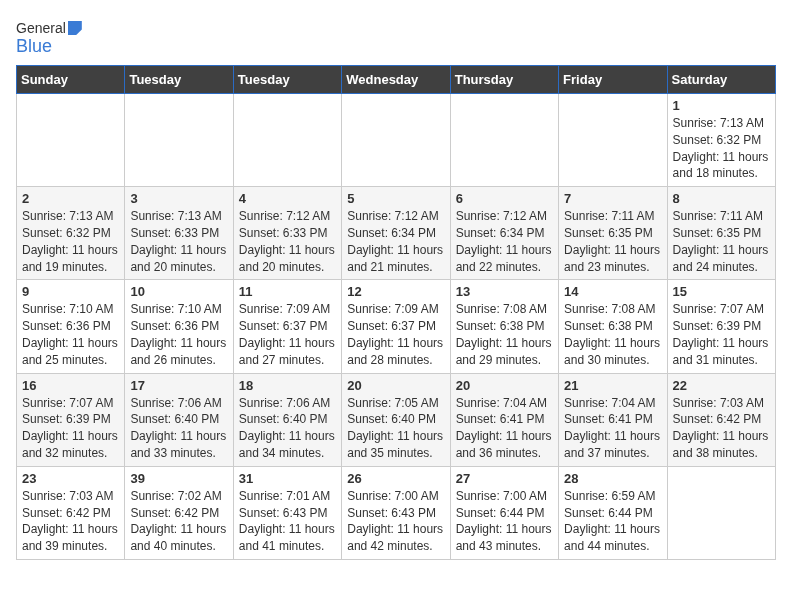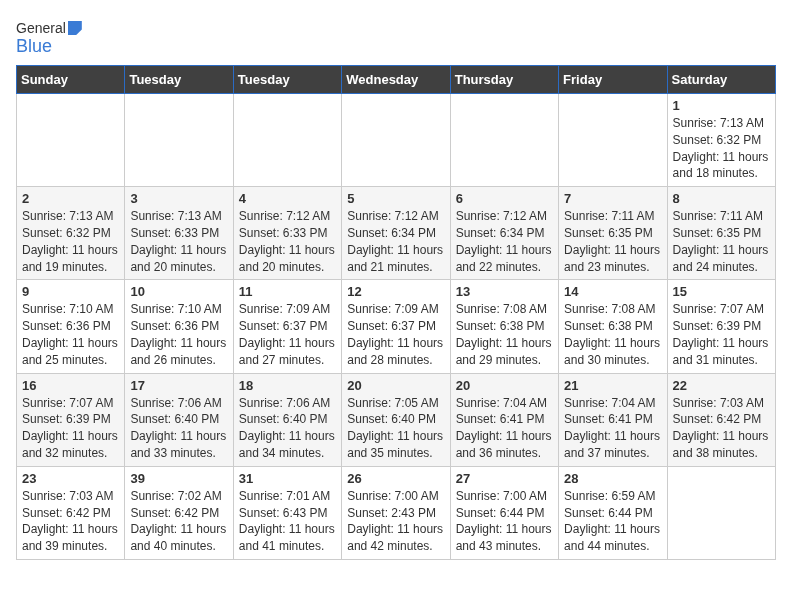--- a/index.html
+++ b/index.html
@@ -289,21 +289,21 @@
         </td>
         <td>
           <span class="day-num">31</span>
           <div class="day-info">Sunrise: 7:01 AM
 Sunset: 6:43 PM
 Daylight: 11 hours and 41 minutes.</div>
         </td>
         <td>
           <span class="day-num">26</span>
           <div class="day-info">Sunrise: 7:00 AM
-Sunset: 2:43 PM
+Sunset: 6:43 PM
 Daylight: 11 hours and 42 minutes.</div>
         </td>
         <td>
           <span class="day-num">27</span>
           <div class="day-info">Sunrise: 7:00 AM
 Sunset: 6:44 PM
 Daylight: 11 hours and 43 minutes.</div>
         </td>
         <td>
           <span class="day-num">28</span>

